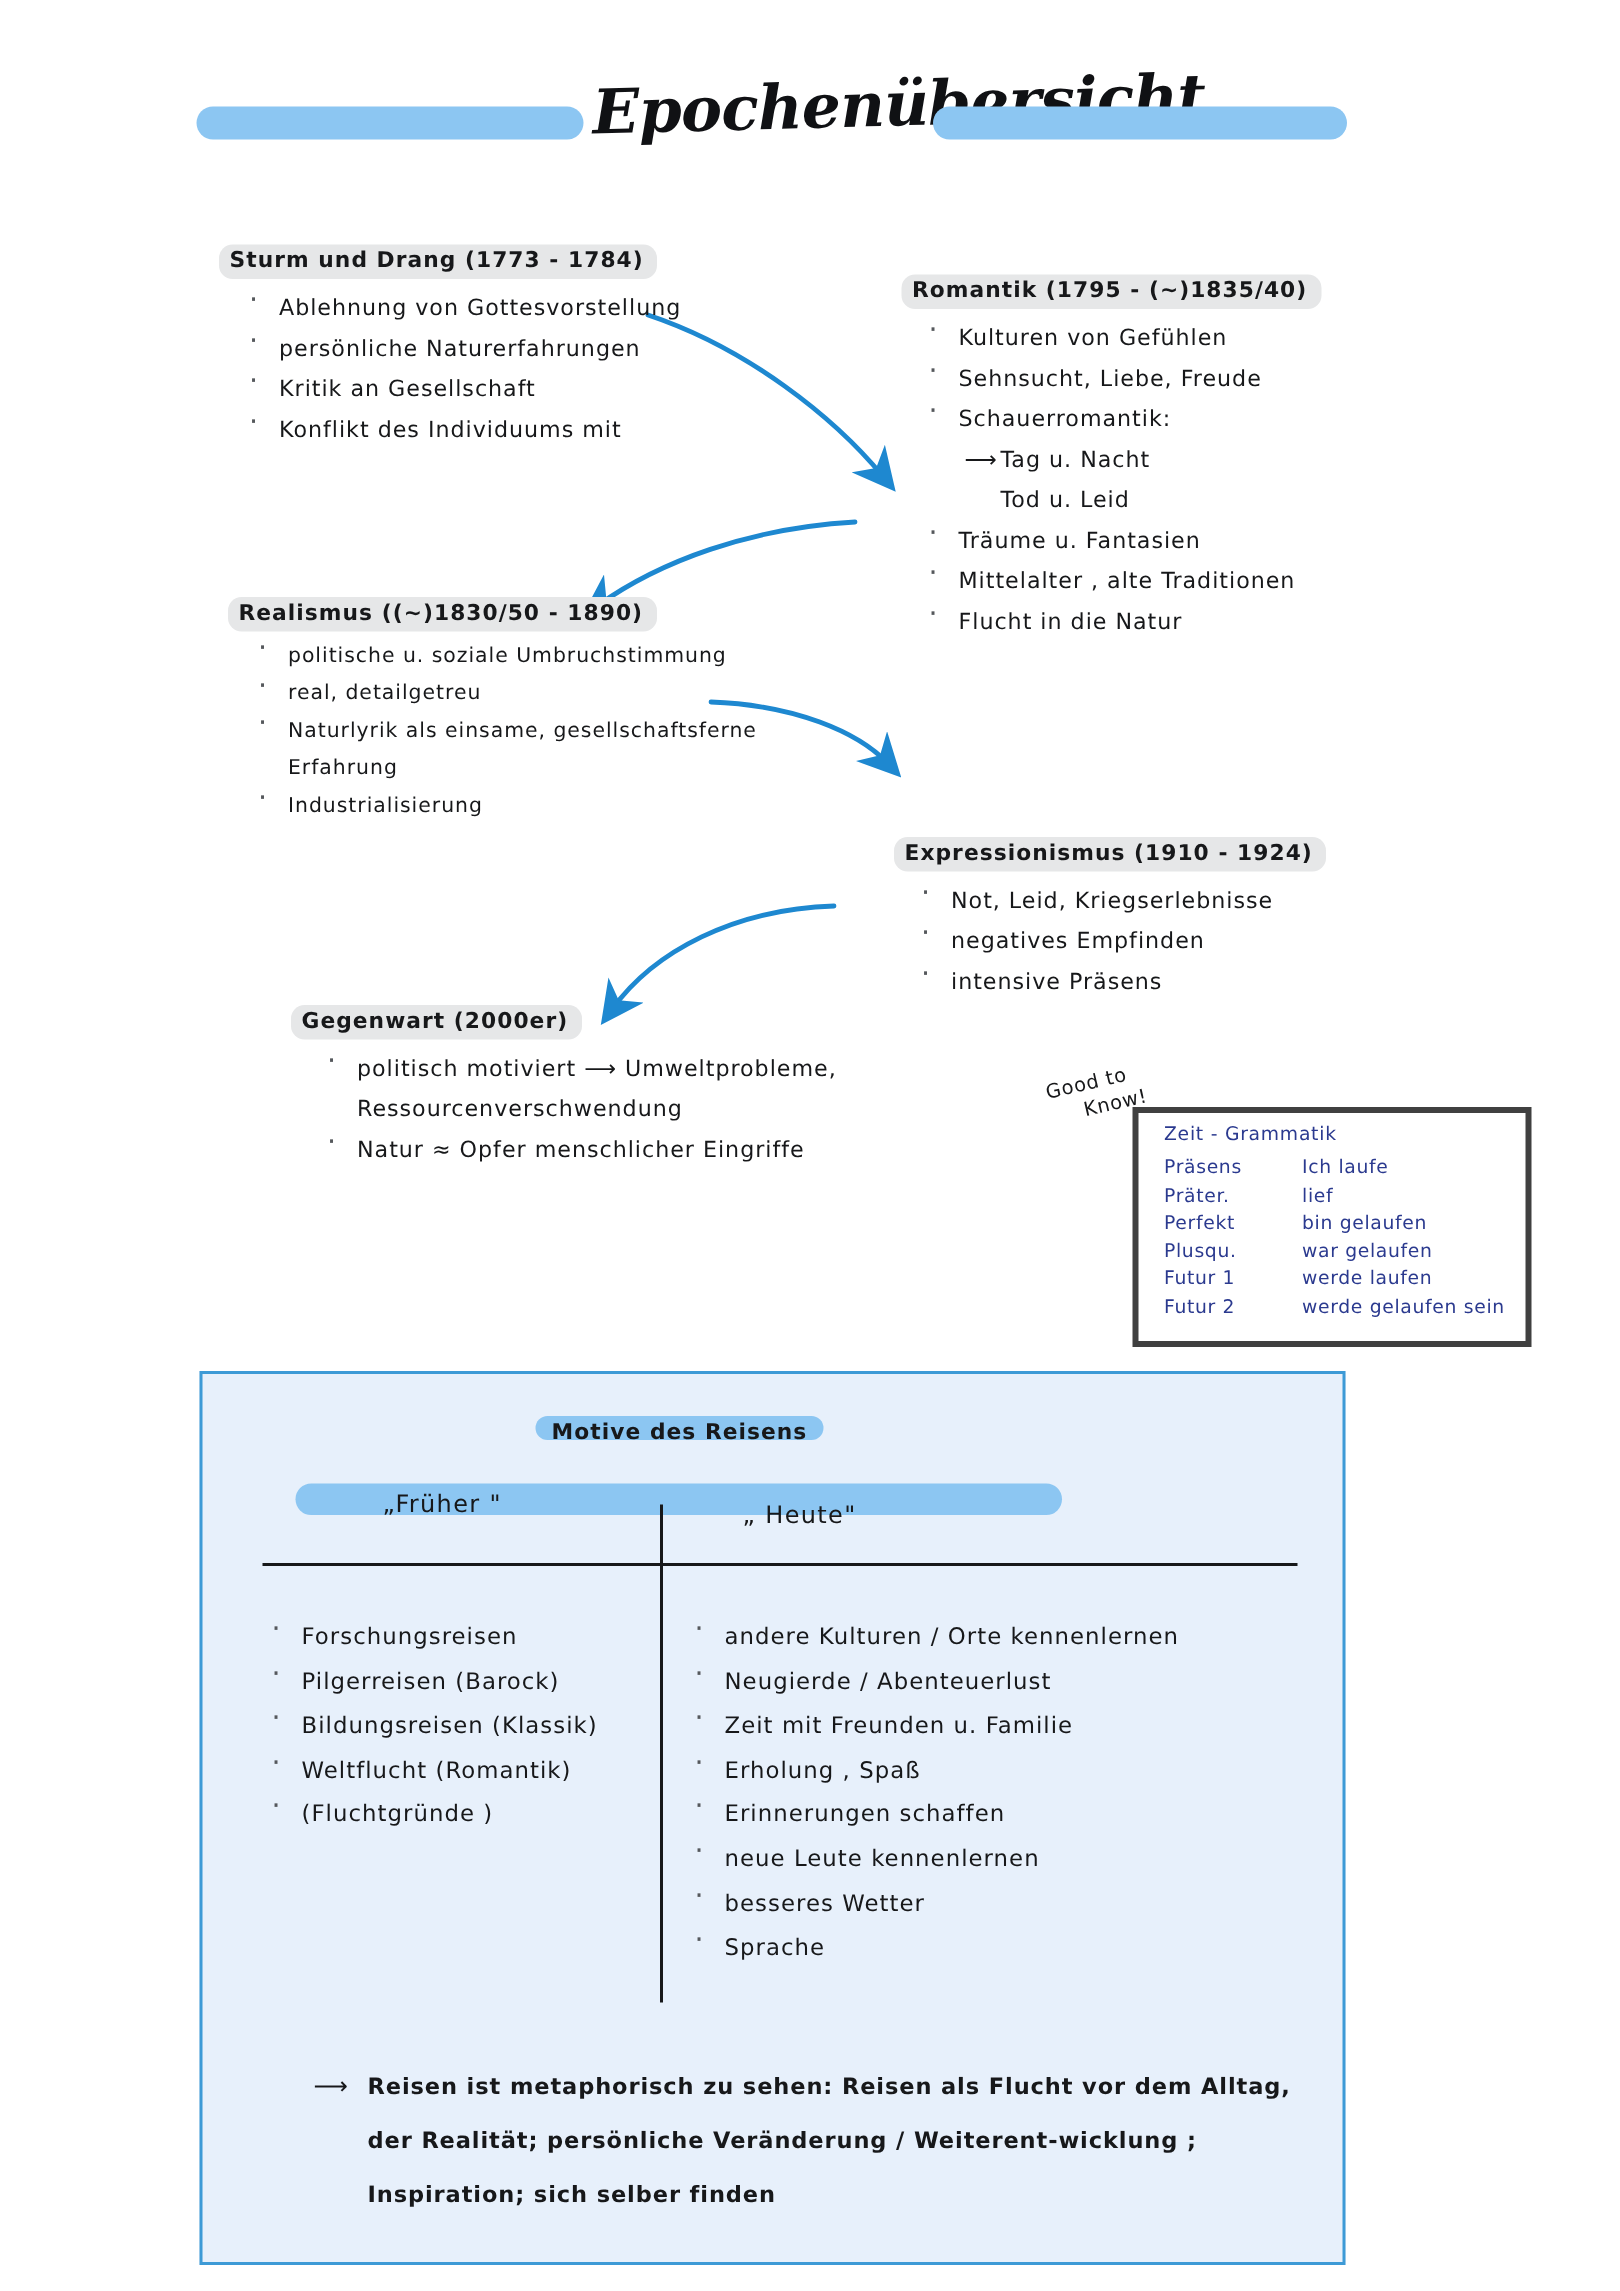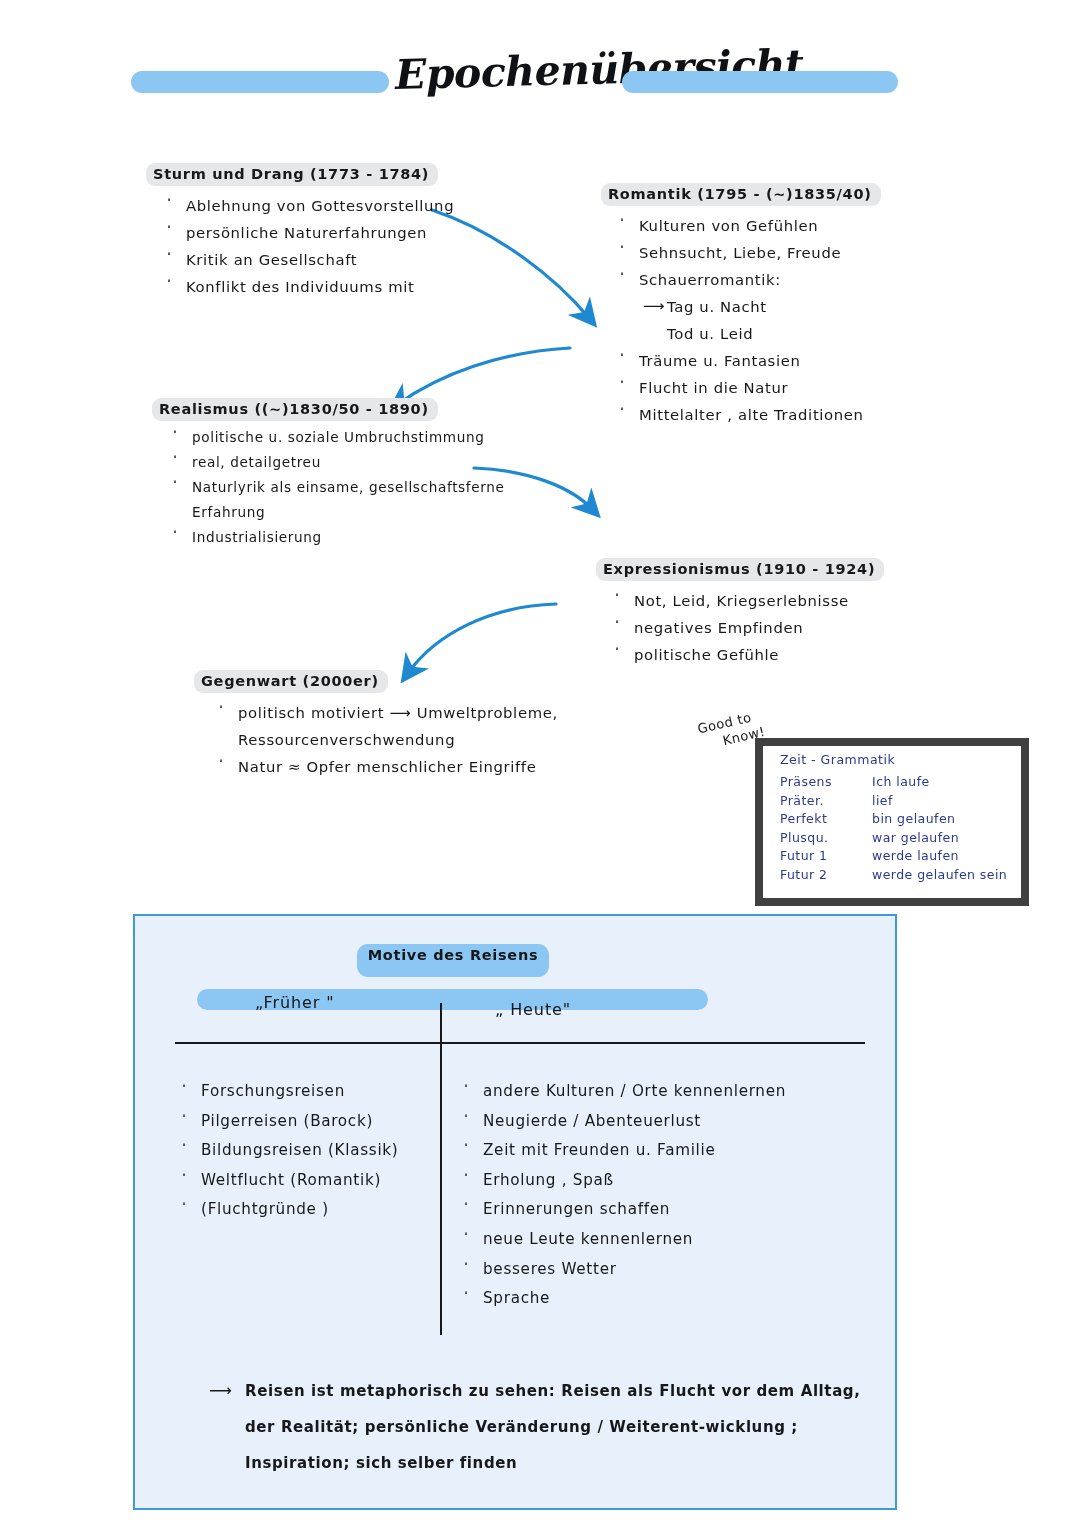--- a/index.html
+++ b/index.html
@@ -56,32 +56,32 @@
 
   
   #arrows{position:absolute;left:0;top:0;width:1080px;height:1527px;pointer-events:none;}
 
   
   #good-to-know{position:absolute;left:698px;top:707px;width:120px;
     font-size:13px;line-height:17px;color:#17181a;transform:rotate(-13deg);
     letter-spacing:0.5px;}
   #good-to-know .l2{margin-left:22px;}
   #grammar-box{position:absolute;left:755px;top:738px;width:258px;height:152px;
-    border:8px solid #404040;background:#ffffff;}
+    border:4px solid #404040;background:#ffffff;}
   #grammar-box .gtitle{position:absolute;left:17px;top:6px;font-size:12.5px;
     color:#2b3a8f;letter-spacing:0.5px;}
   #grammar-box table{position:absolute;left:17px;top:27px;border-collapse:collapse;}
   #grammar-box td{font-size:12.5px;line-height:18.6px;color:#2b3a8f;
     letter-spacing:0.45px;padding:0;white-space:nowrap;}
   #grammar-box td.c1{width:92px;}
 
   
   #reisen-panel{position:absolute;left:133px;top:914px;width:760px;height:592px;
     border:2.5px solid #3d9ad6;background:#e7f0fb;}
-  #reisen-title{position:absolute;left:222px;top:28px;width:192px;height:33px;
+  #reisen-title{position:absolute;left:222px;top:28px;width:192px;height:16px;
     background:#8cc6f2;border-radius:11px;text-align:center;
     font-size:14.5px;line-height:22px;font-weight:600;letter-spacing:0.7px;color:#17181a;}
   #col-bar{position:absolute;left:62px;top:73px;width:511px;height:21px;
     background:#8cc6f2;border-radius:11px;}
   #label-frueher{position:absolute;left:120px;top:77px;font-size:16px;
     letter-spacing:0.9px;color:#17181a;}
   #label-heute{position:absolute;left:360px;top:84px;font-size:16px;
     letter-spacing:0.9px;color:#17181a;}
   #hline{position:absolute;left:40px;top:126px;width:690px;height:0;
     border-top:2px solid #17181a;}
@@ -132,42 +132,42 @@
   <ul class="blist hand">
     <li>Kulturen von Gefühlen</li>
     <li>Sehnsucht, Liebe, Freude</li>
     <li>Schauerromantik:</li>
     <li class="sub">
       <span class="arw">⟶</span>
       <span>Tag u. Nacht</span>
     </li>
     <li class="sub">Tod u. Leid</li>
     <li>Träume u. Fantasien</li>
+    <li>Mittelalter , alte Traditionen</li>
     <li>Flucht in die Natur</li>
-    <li>Mittelalter , alte Traditionen</li>
   </ul>
 </div>
 
 <div class="epoch" id="epoch-realismus">
   <div class="epoch-head hand">Realismus ((~)1830/50 - 1890)</div>
   <ul class="blist hand">
     <li>politische u. soziale Umbruchstimmung</li>
     <li>real, detailgetreu</li>
     <li>Naturlyrik als einsame, gesellschaftsferne</li>
     <li class="nobullet">Erfahrung</li>
     <li>Industrialisierung</li>
   </ul>
 </div>
 
 <div class="epoch" id="epoch-expressionismus">
   <div class="epoch-head hand">Expressionismus (1910 - 1924)</div>
   <ul class="blist hand">
     <li>Not, Leid, Kriegserlebnisse</li>
     <li>negatives Empfinden</li>
-    <li>politische Gefühle</li>
+    <li>intensive Präsens</li>
   </ul>
 </div>
 
 <div class="epoch" id="epoch-gegenwart">
   <div class="epoch-head hand">Gegenwart (2000er)</div>
   <ul class="blist hand">
     <li>politisch motiviert  ⟶ Umweltprobleme,</li>
     <li class="nobullet">Ressourcenverschwendung</li>
     <li>Natur ≈ Opfer menschlicher Eingriffe</li>
   </ul>

